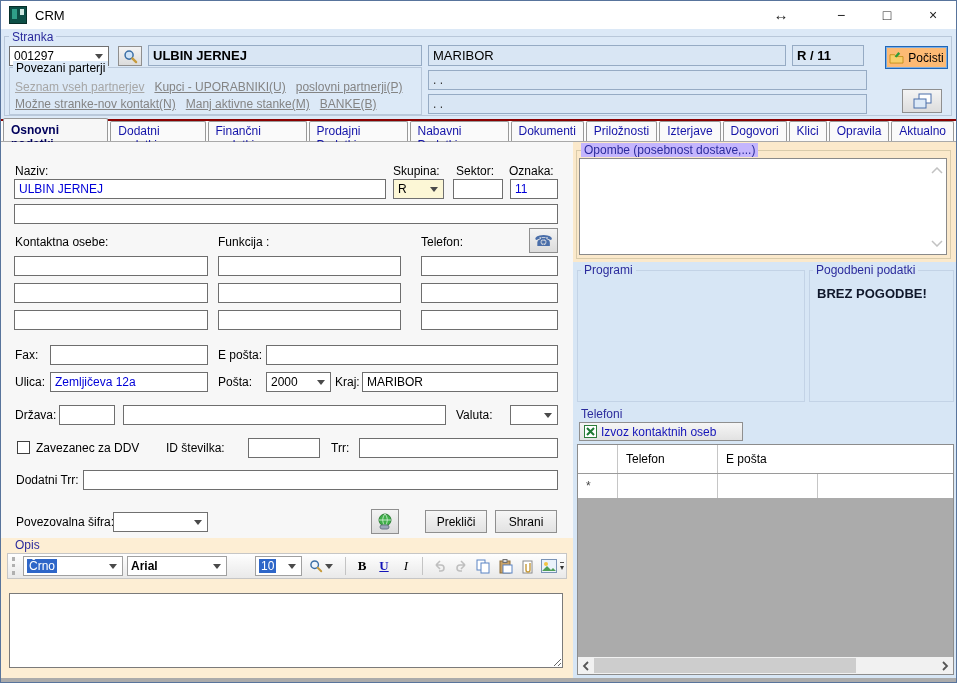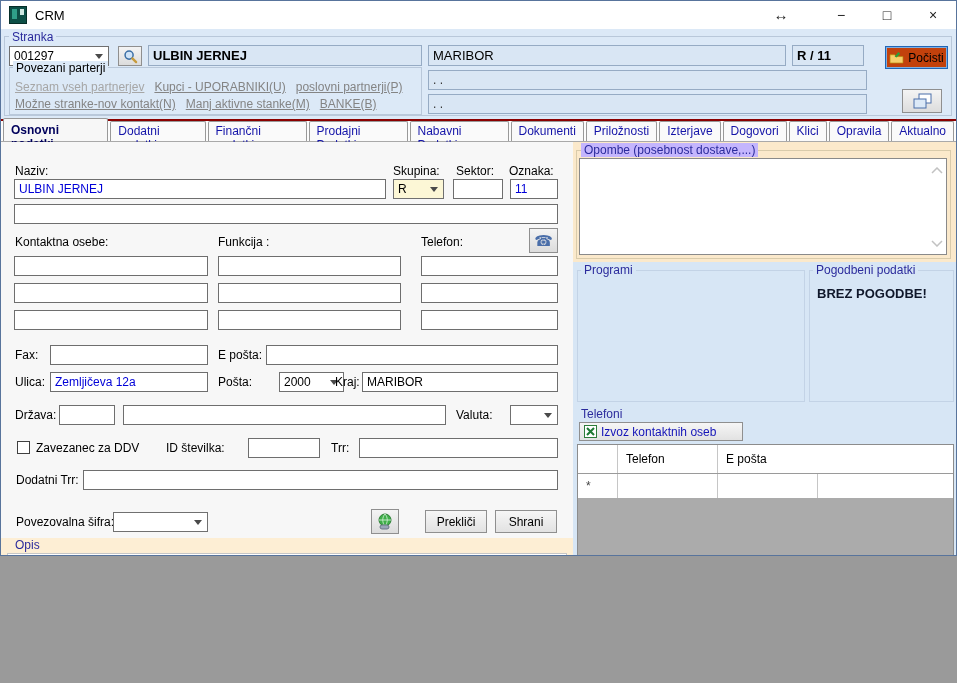--- a/index.html
+++ b/index.html
@@ -1,16 +1,16 @@
 <!DOCTYPE html>
 <html><head>
 <meta charset="utf-8">
 <style>
   html,body{margin:0;padding:0;background:#9a9a9a;font-family:"Liberation Sans",sans-serif;}
-  .window{position:relative;width:957px;height:556px;background:#fff;border:1px solid #58749c;box-sizing:border-box;overflow:hidden;font-size:12px;color:#000;}
+  .window{position:relative;width:957px;height:683px;background:#fff;border:1px solid #58749c;box-sizing:border-box;overflow:hidden;font-size:12px;color:#000;}
   .abs{position:absolute;box-sizing:border-box;}
   
   .titlebar{left:0;top:0;width:955px;height:28px;background:#fff;display:flex;align-items:center;}
   .appicon{width:16px;height:16px;margin:0 8px 0 8px;background:#0d4f46;border:1px solid #062e28;position:relative;}
   .appicon:before{content:"";position:absolute;left:2px;top:2px;width:5px;height:10px;background:#2fa08a;}
   .appicon:after{content:"";position:absolute;right:2px;top:2px;width:4px;height:6px;background:#cfe8e2;}
   .title-text{font-size:13px;}
   .win-controls{margin-left:auto;display:flex;align-items:center;height:28px;}
   .win-btn{width:46px;height:28px;text-align:center;line-height:28px;font-size:14px;color:#222;}
   .win-btn.resize{margin-right:14px;font-size:15px;}
@@ -18,21 +18,21 @@
   .header-zone{left:0;top:28px;width:955px;height:90px;background:#dce9f7;}
   .grp-lbl{color:#2b2b9c;}
   .etched{border:1px solid #b9c8da;}
   .hfield{background:#d9e6f4;border:1px solid #96abc4;padding:2px 4px;overflow:hidden;white-space:nowrap;}
   .combo{background:#fff;border:1px solid #707070;display:flex;align-items:center;padding-left:4px;}
   .combo .val{flex:1;overflow:hidden;white-space:nowrap;}
   .tri{width:0;height:0;border:4px solid transparent;border-top:5px solid #4a4a4a;margin:5px 5px 0 2px;}
   .link{color:#848484;text-decoration:underline;cursor:pointer;white-space:nowrap;}
   .link.dim{color:#a6a6a6;}
   .btn{background:linear-gradient(#f6f6f6,#e2e2e2);border:1px solid #8f8f8f;display:flex;align-items:center;justify-content:center;gap:4px;font-size:12px;}
-  .btn-primary{border:1px solid #1f66b8;box-shadow:0 0 0 1px #7fadde inset;background:#c2410c;}
+  .btn-primary{border:1px solid #1f66b8;box-shadow:0 0 0 1px #7fadde inset;background:#fdba74;}
   
   .redline{left:0;top:118px;width:955px;height:2px;background:#8b0000;}
   .tabstrip{left:0;top:120px;width:955px;height:21px;background:#fcfcfc;border-bottom:1px solid #a9a9a9;display:flex;align-items:flex-end;padding-left:2px;}
   .tab{border:1px solid #999;border-bottom:none;border-radius:2px 2px 0 0;padding:2px 7px 3px 7px;margin-right:2px;color:#1414a8;background:#fafafa;height:14px;line-height:14px;}
   .tab.sel{font-weight:bold;color:#00005c;background:#f7f7f7;padding-top:4px;height:15px;}
   
   .left-panel{left:0;top:141px;width:572px;height:536px;background:#f7f7f7;}
   .right-panel{left:572px;top:141px;width:383px;height:536px;}
   .tb{background:#fff;border:1px solid #6e6e6e;padding:1px 4px;font-family:"Liberation Sans",sans-serif;font-size:12px;color:#000;}
   input.tb{outline:none;}
@@ -181,21 +181,21 @@
     <input class="abs tb" style="left: 420px; top: 168px; width: 137px; height: 20px;">
 
     <span class="abs lbl" style="left:14px;top:206px;">Fax:</span>
     <input class="abs tb" style="left: 49px; top: 203px; width: 158px; height: 20px;">
     <span class="abs lbl" style="left:217px;top:206px;">E pošta:</span>
     <input class="abs tb" style="left: 265px; top: 203px; width: 292px; height: 20px;">
 
     <span class="abs lbl" style="left:14px;top:233px;">Ulica:</span>
     <input class="abs tb blue-val" style="left: 49px; top: 230px; width: 158px; height: 20px;" value="Zemljičeva 12a">
     <span class="abs lbl" style="left:217px;top:233px;">Pošta:</span>
-    <div class="abs combo" style="left:278px;top:230px;width:65px;height:20px;">
+    <div class="abs combo" style="left:265px;top:230px;width:65px;height:20px;">
       <span class="val">2000</span>
         <span class="tri"></span>
     </div>
     <span class="abs lbl" style="left:334px;top:233px;">Kraj:</span>
     <input class="abs tb" style="left: 361px; top: 230px; width: 196px; height: 20px;" value="MARIBOR">
 
     <span class="abs lbl" style="left:14px;top:266px;">Država:</span>
     <input class="abs tb" style="left: 58px; top: 263px; width: 56px; height: 20px;">
     <input class="abs tb" style="left: 122px; top: 263px; width: 323px; height: 20px;">
     <span class="abs lbl" style="left:455px;top:266px;">Valuta:</span>

